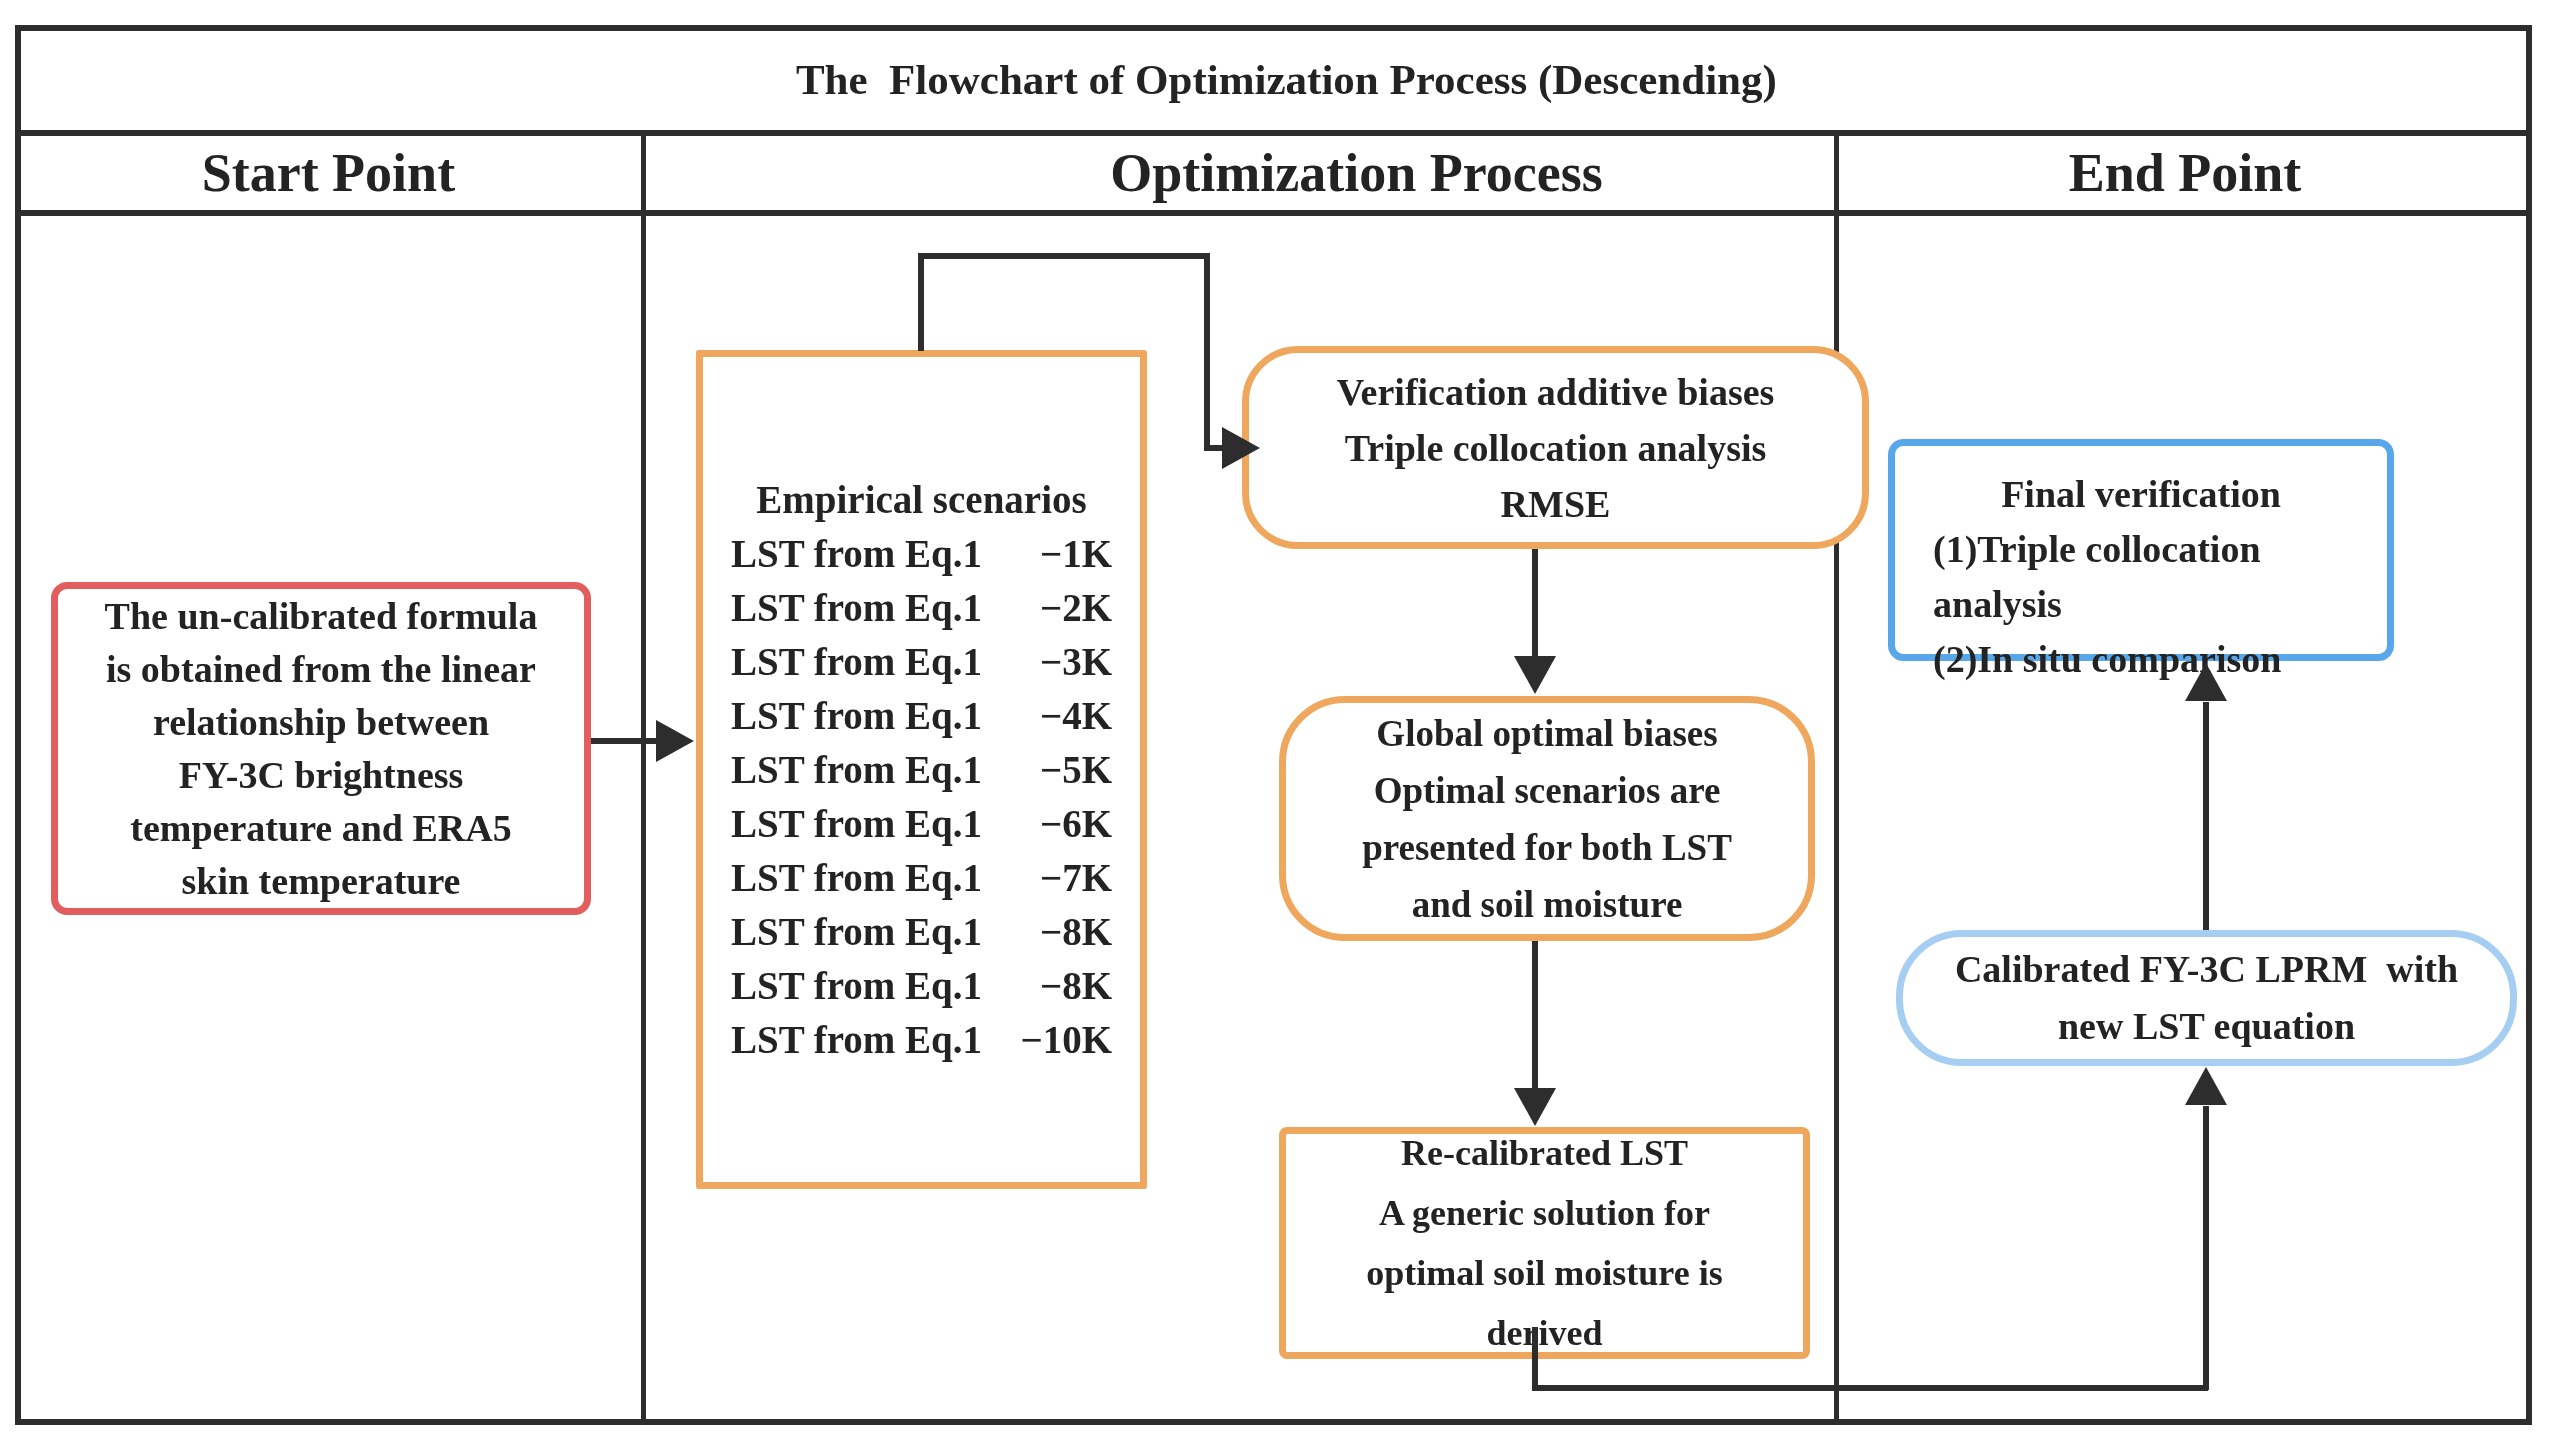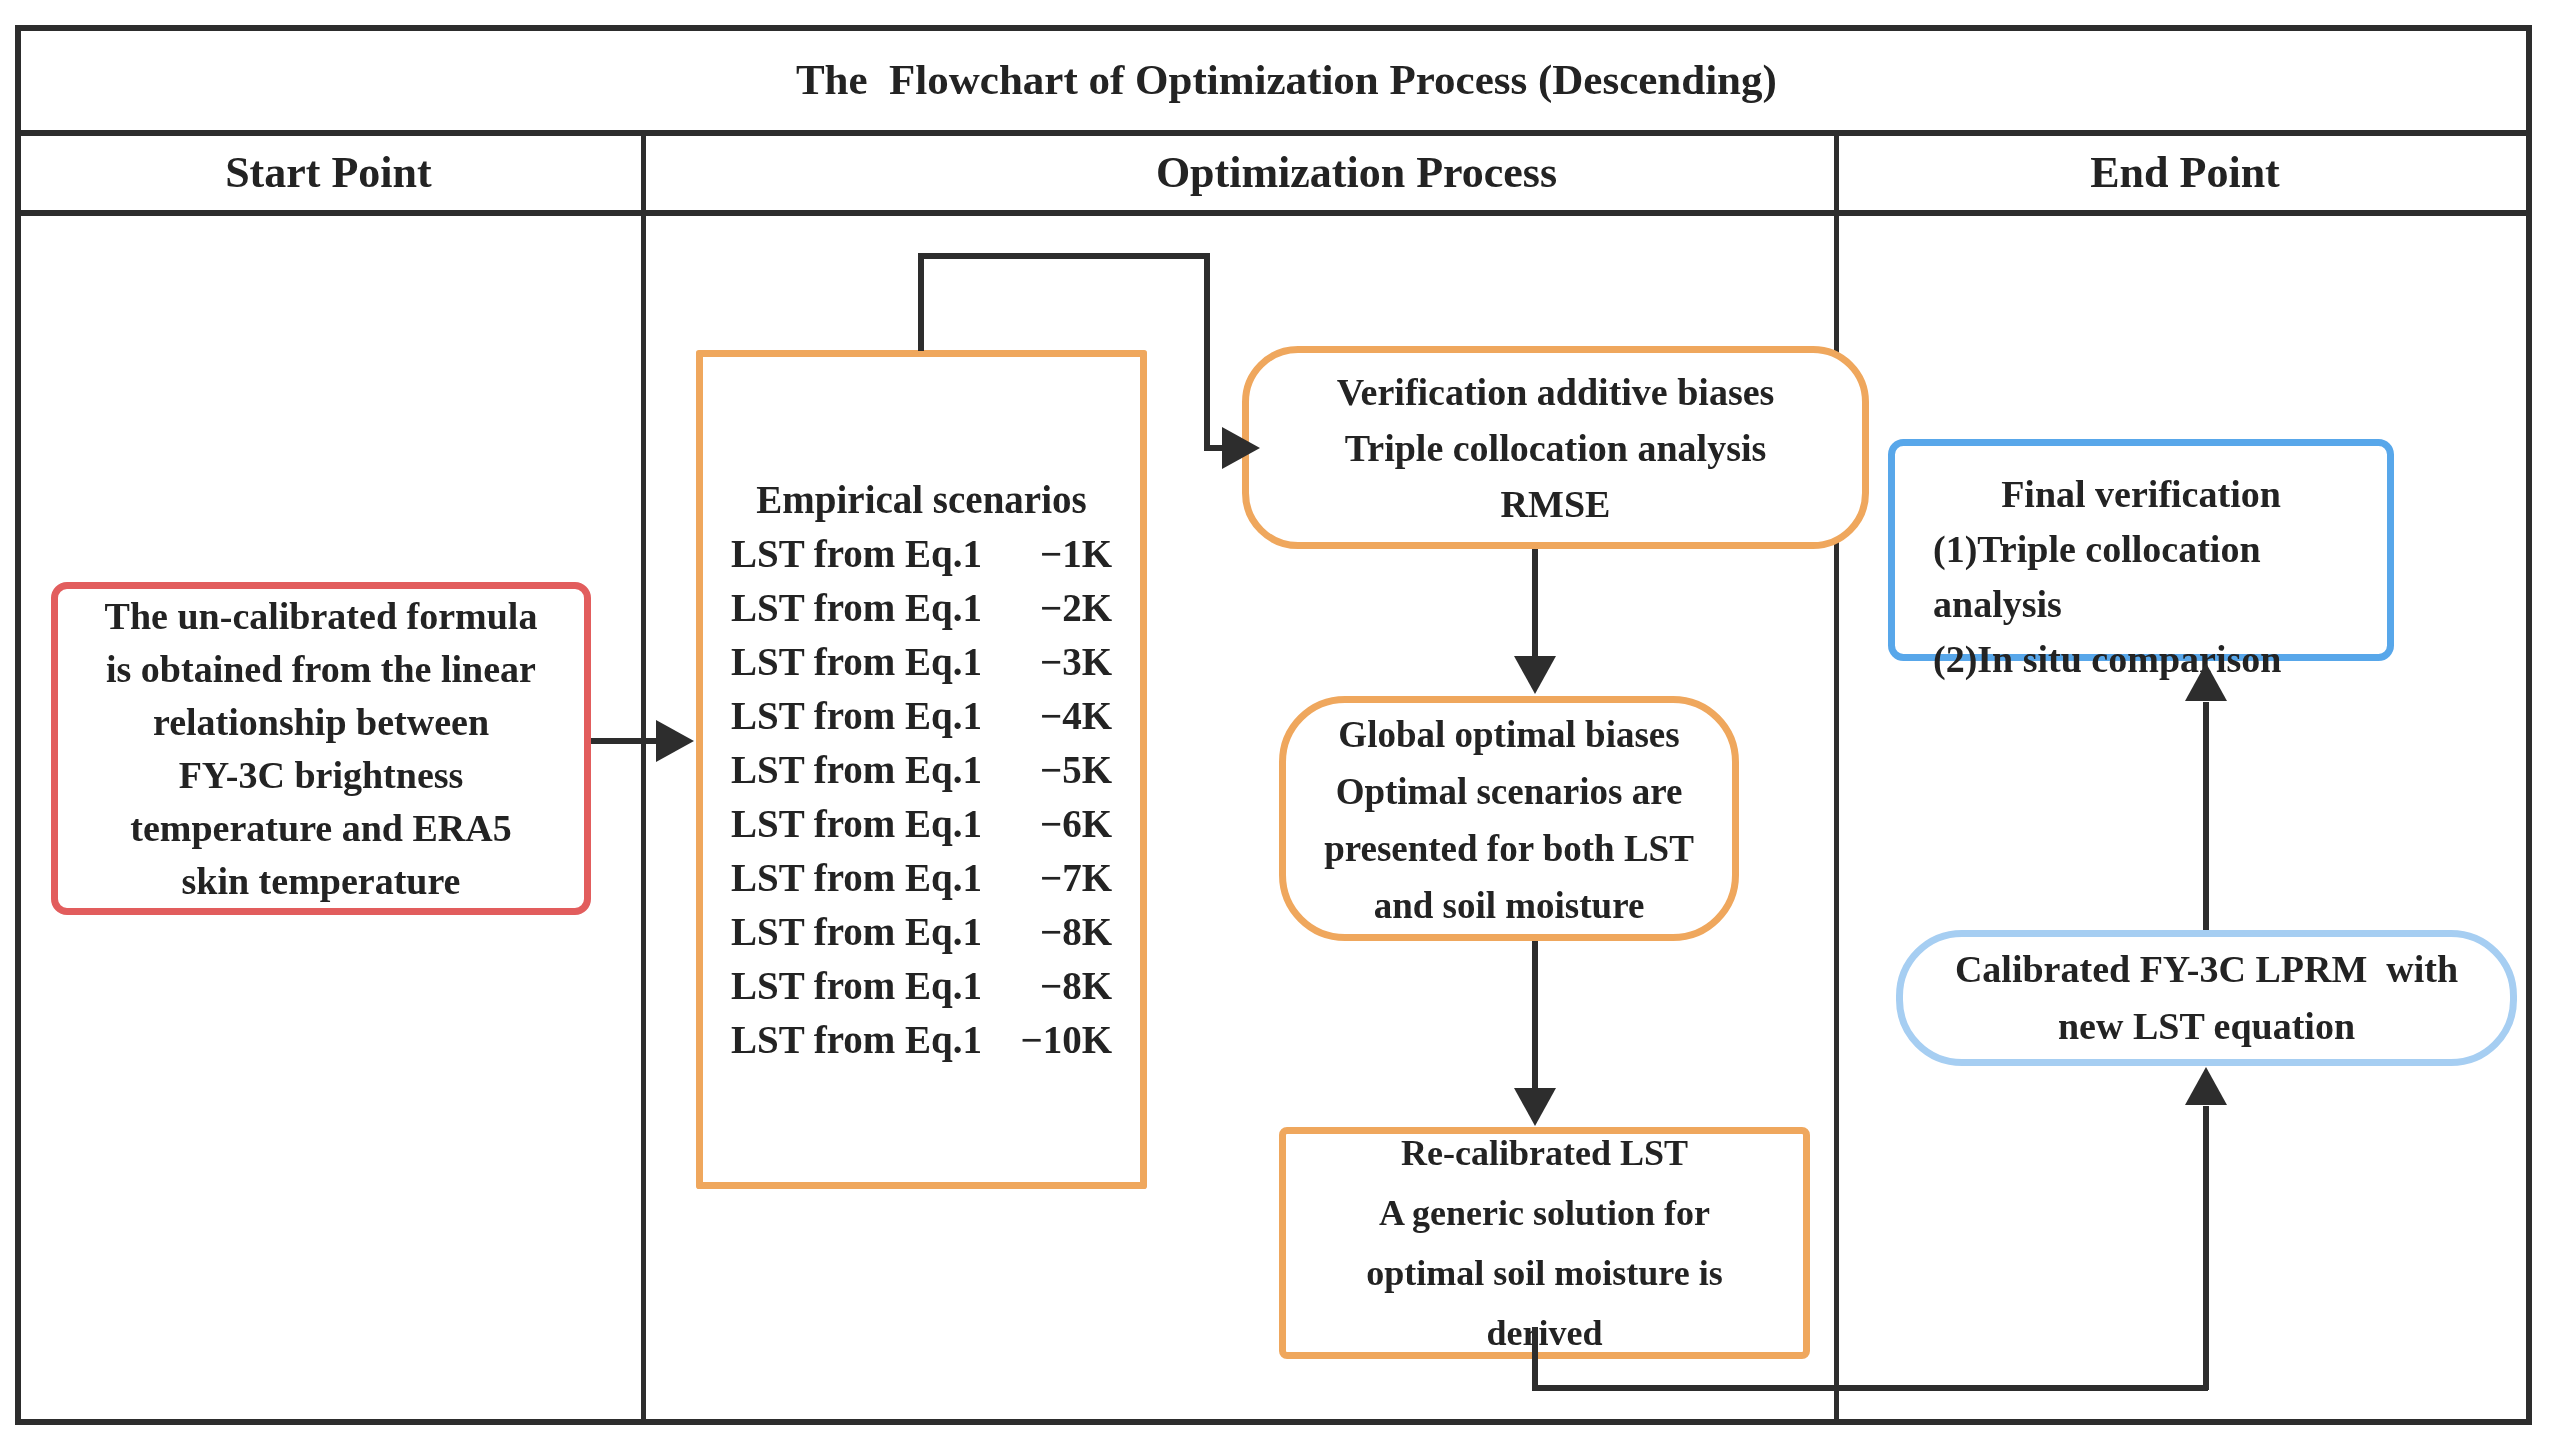--- a/index.html
+++ b/index.html
@@ -28,21 +28,21 @@
 
   
   .frame { left: 15.4px; top: 25px; width: 2517px; height: 1400px; border: 6.3px solid var(--line); }
   .hdiv  { left: 15.4px; width: 2517px; height: 6.3px; background: var(--line); }
   .vdiv  { width: 4.9px; background: var(--line); }
 
   .title-area {
     left: 15.4px; top: 29px; width: 2517px; height: 101px;
     font-size: 43px; white-space: pre-wrap; text-align: center; padding-left: 25px;
   }
-  .hdr { top: 136px; height: 73px; font-size: 44px; white-space: pre-wrap; }
+  .hdr { top: 136px; height: 73px; font-size: 54px; white-space: pre-wrap; }
 
   
   .node { position: absolute; background: #ffffff; display: flex; flex-direction: column; align-items: center; justify-content: center; text-align: center; }
   .line { white-space: pre-wrap; }
 
   .start-box {
     left: 51px; top: 582px; width: 540px; height: 333px;
     border: 7px solid var(--red); border-radius: 16px;
     font-size: 38px; line-height: 53px;
   }
@@ -54,23 +54,23 @@
   .scenario-title { width: 381px; text-align: center; white-space: pre-wrap; }
   .scenario-row { width: 381px; display: flex; justify-content: space-between; }
   .scenario-row span { white-space: pre-wrap; }
 
   .verify-box {
     left: 1242px; top: 346px; width: 627px; height: 203px;
     border: 7px solid var(--orange); border-radius: 56px;
     font-size: 38px; line-height: 56px;
   }
   .global-box {
-    left: 1279px; top: 696px; width: 460px; height: 245px;
+    left: 1279px; top: 696px; width: 536px; height: 245px;
     border: 7px solid var(--orange); border-radius: 66px;
-    font-size: 37px; line-height: 57px; justify-content: flex-end;
+    font-size: 37px; line-height: 57px;
   }
   .recal-box {
     left: 1279px; top: 1127px; width: 531px; height: 232px;
     border: 7px solid var(--orange); border-radius: 8px;
     font-size: 36px; line-height: 46px; gap: 14px;
   }
   .final-box {
     left: 1888px; top: 439px; width: 506px; height: 222px;
     border: 7px solid var(--blue); border-radius: 15.4px;
     font-size: 38px; line-height: 55px;

